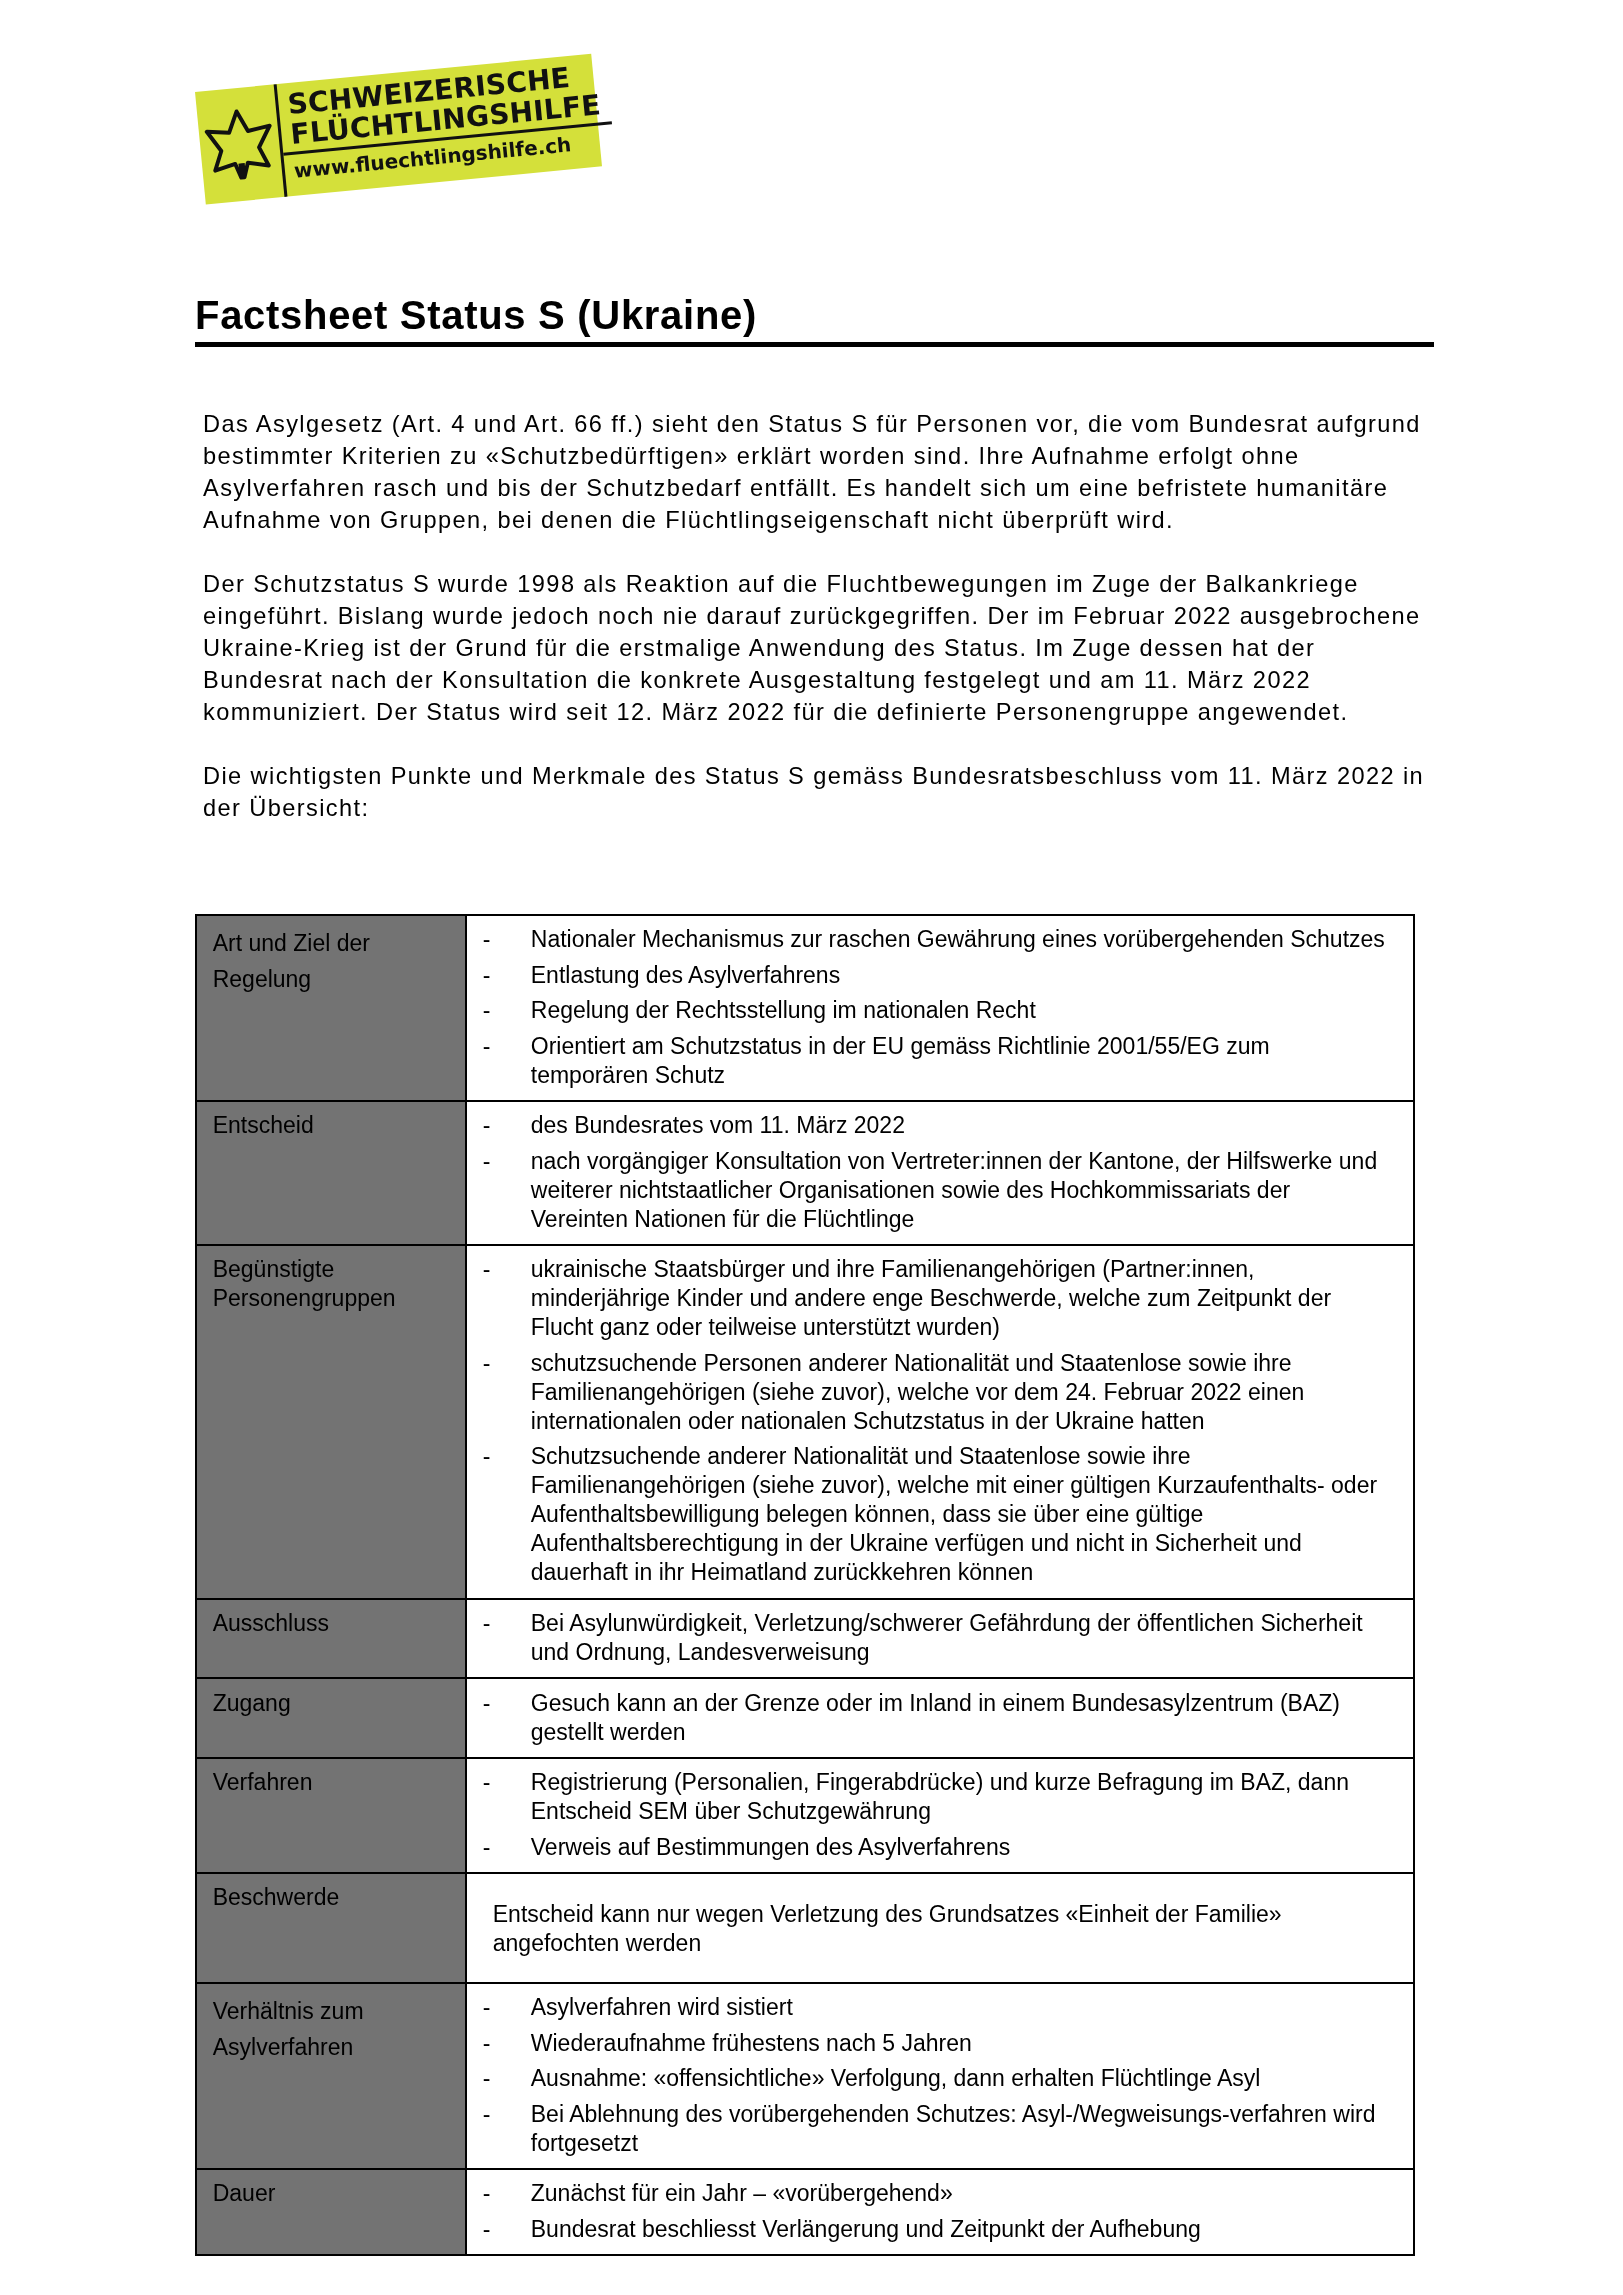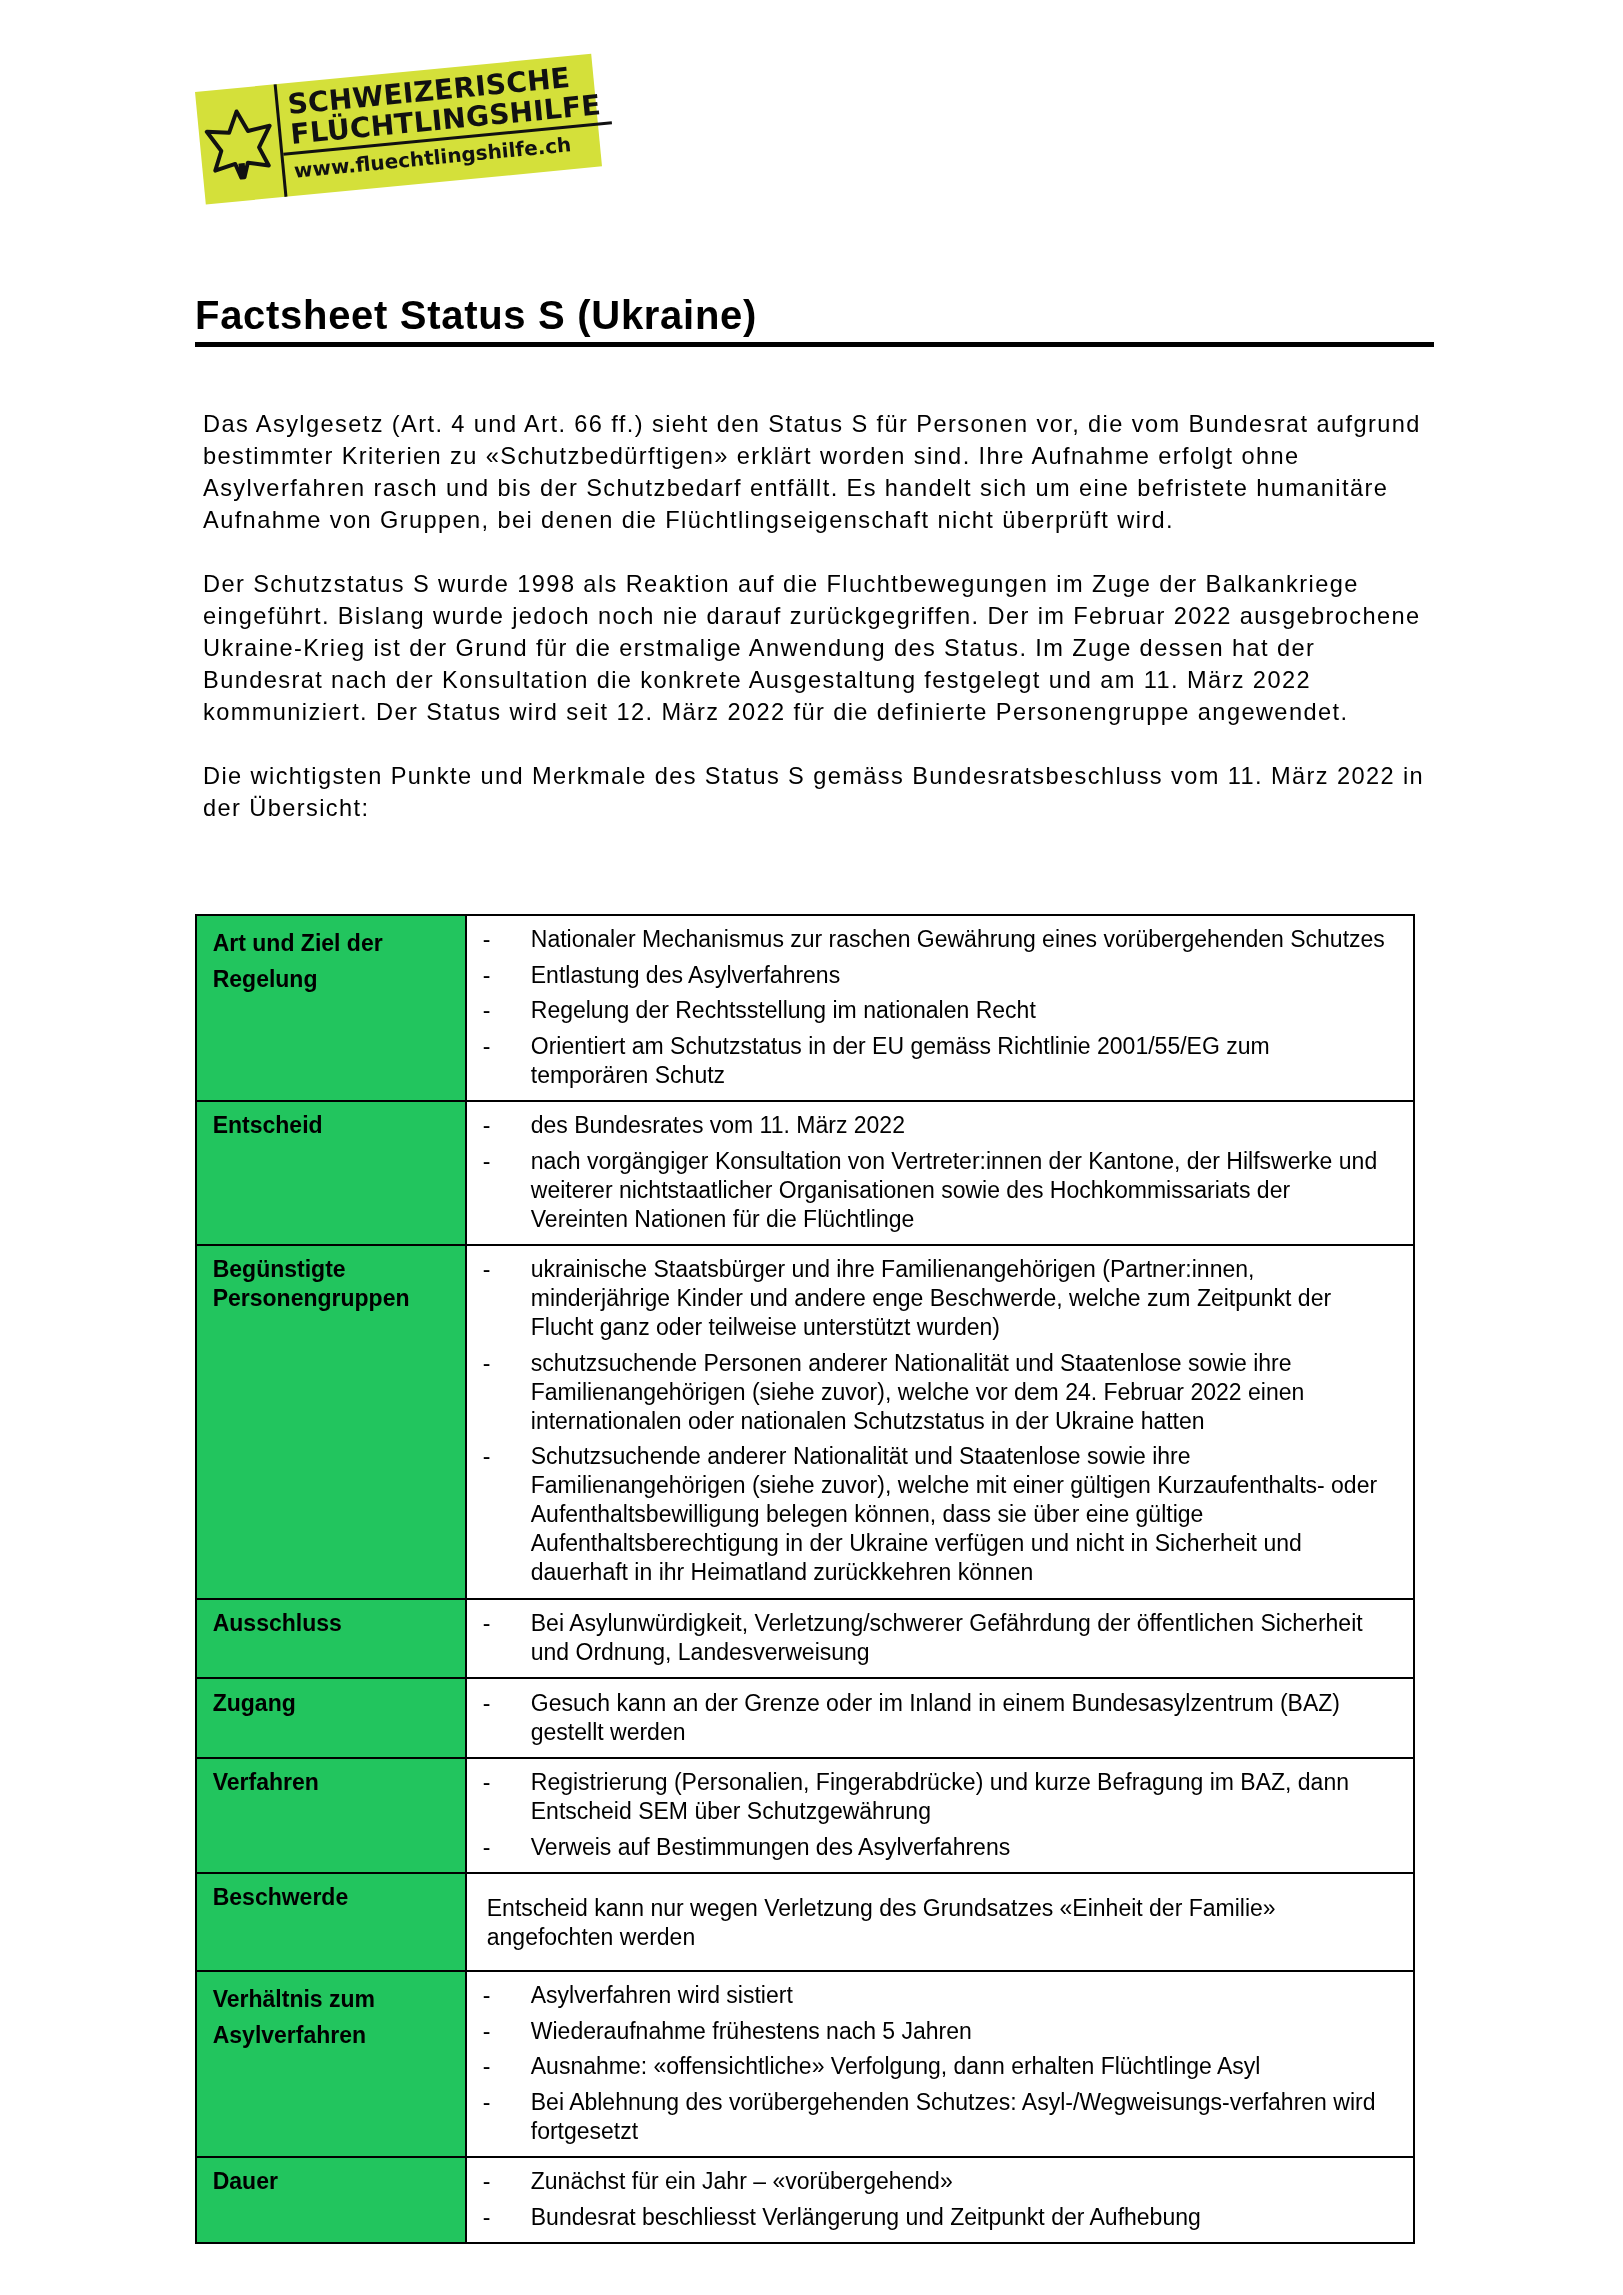--- a/index.html
+++ b/index.html
@@ -92,22 +92,22 @@
       border: 2px solid #000;
       vertical-align: top;
       font-size: 23px;
       line-height: 29px;
     }
     .facts-table tr {
       border-top: 2.6px solid #000;
     }
     .label-cell {
       width: 238px;
-      background: #22c55e;
-      font-weight: bold;
+      background: #737373;
+      font-weight: normal;
       padding: 9.2px 14.4px 9.2px 15.7px;
     }
     .label-cell.tall {
       line-height: 36px;
     }
     .content-cell {
       background: #fff;
       padding: 9.2px 26px 3.9px 15.7px;
     }
     .content-cell ul {
@@ -119,21 +119,21 @@
       position: relative;
       padding-left: 48px;
       margin-bottom: 6.5px;
     }
     .content-cell li .dash {
       position: absolute;
       left: 0;
       top: 0;
     }
     .content-cell .plain {
-      margin: 4px;
+      margin: 10px;
       padding: 6.5px 0 10.5px 0;
     }
   </style>
 </head>
 <body>
 
 <div class="logo">
   <div class="logo-icon-wrap">
     <svg width="79" height="79" viewBox="0 0 100 100">
       <path d="M50 8 L62 34 L90 30 L74 56 L84 80 L58 74 L52 92 L48 92 L42 74 L16 80 L26 56 L10 30 L38 34 Z" fill="none" stroke="#111" stroke-width="5" stroke-linejoin="round"></path>

